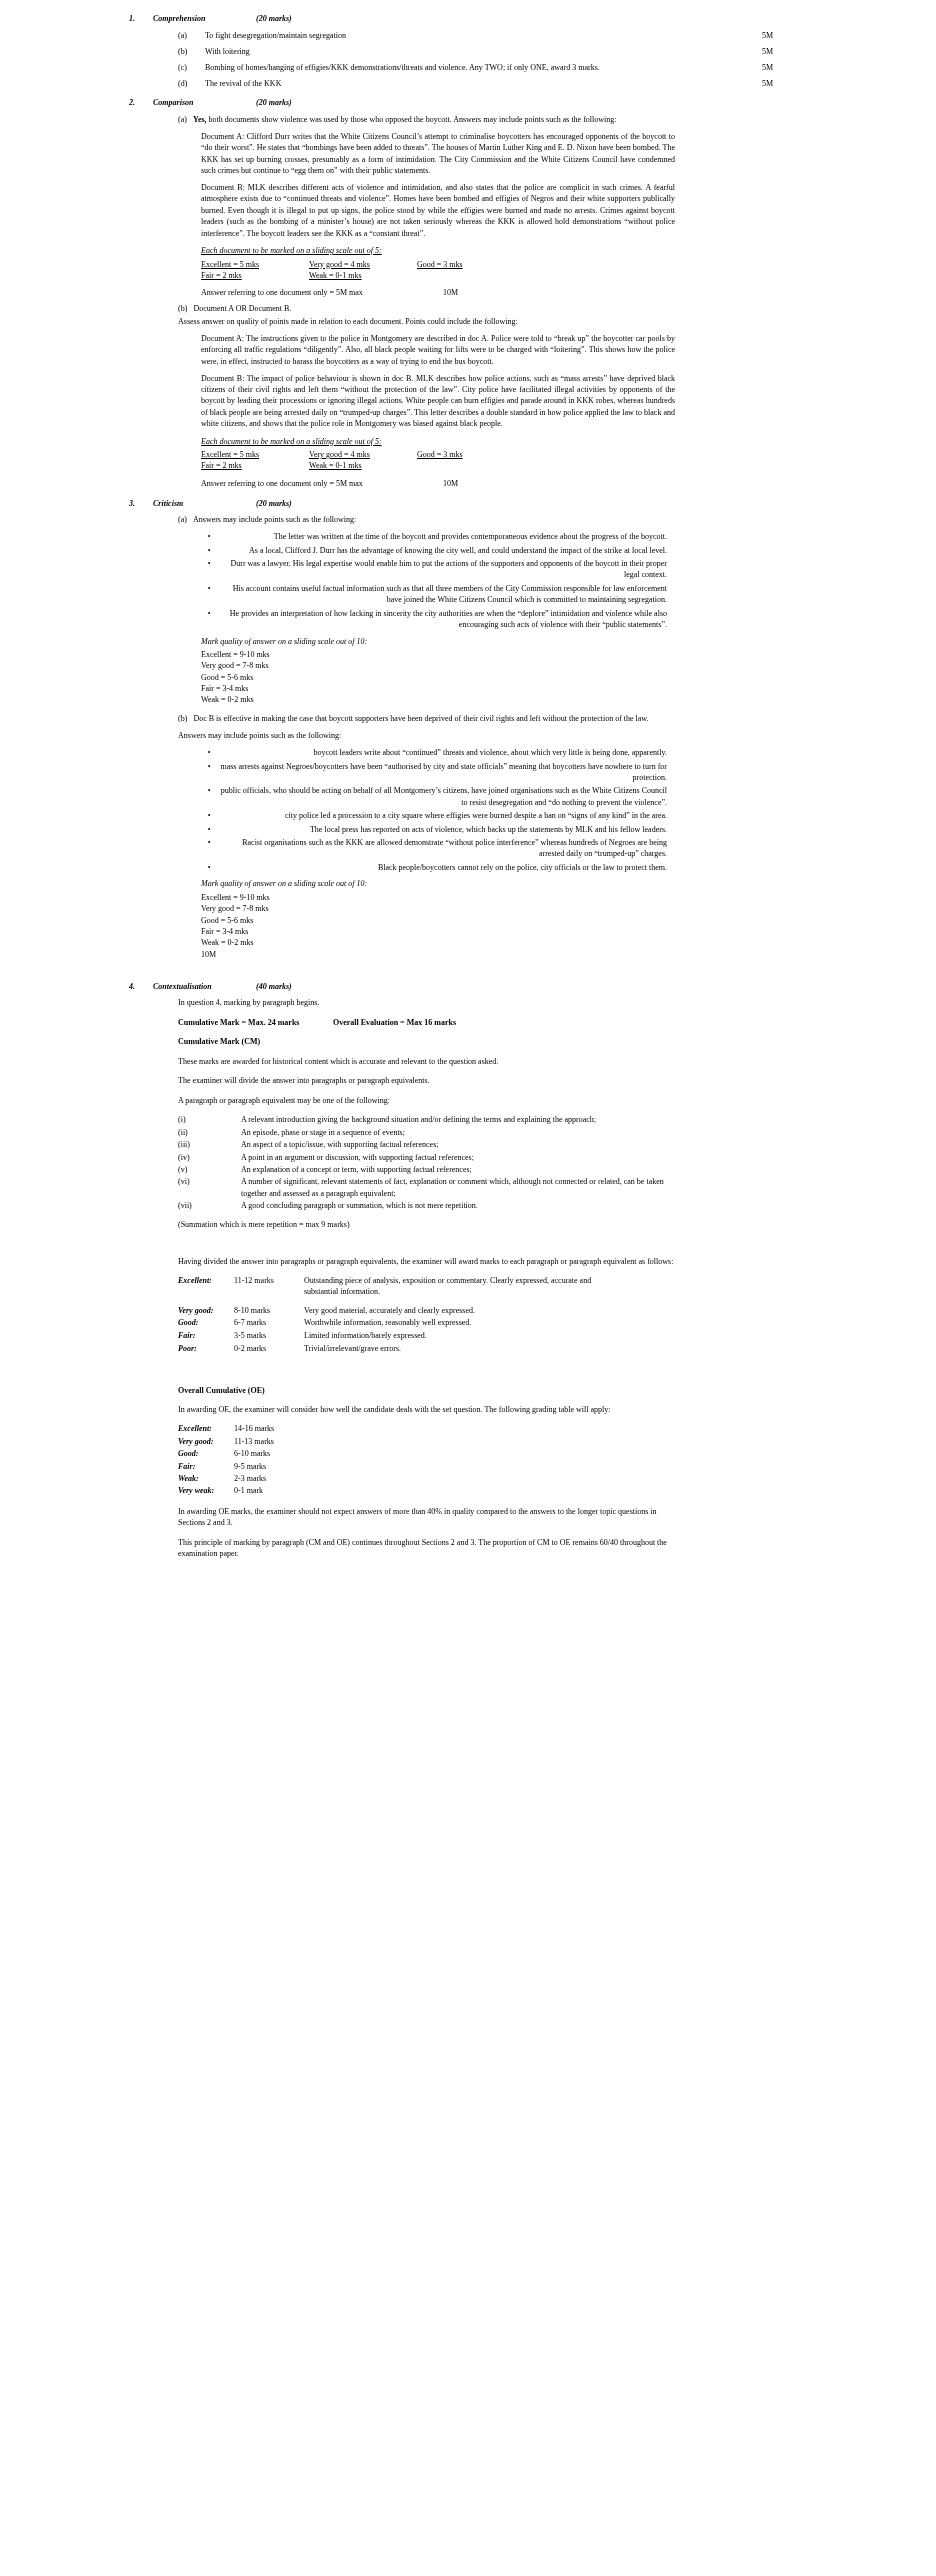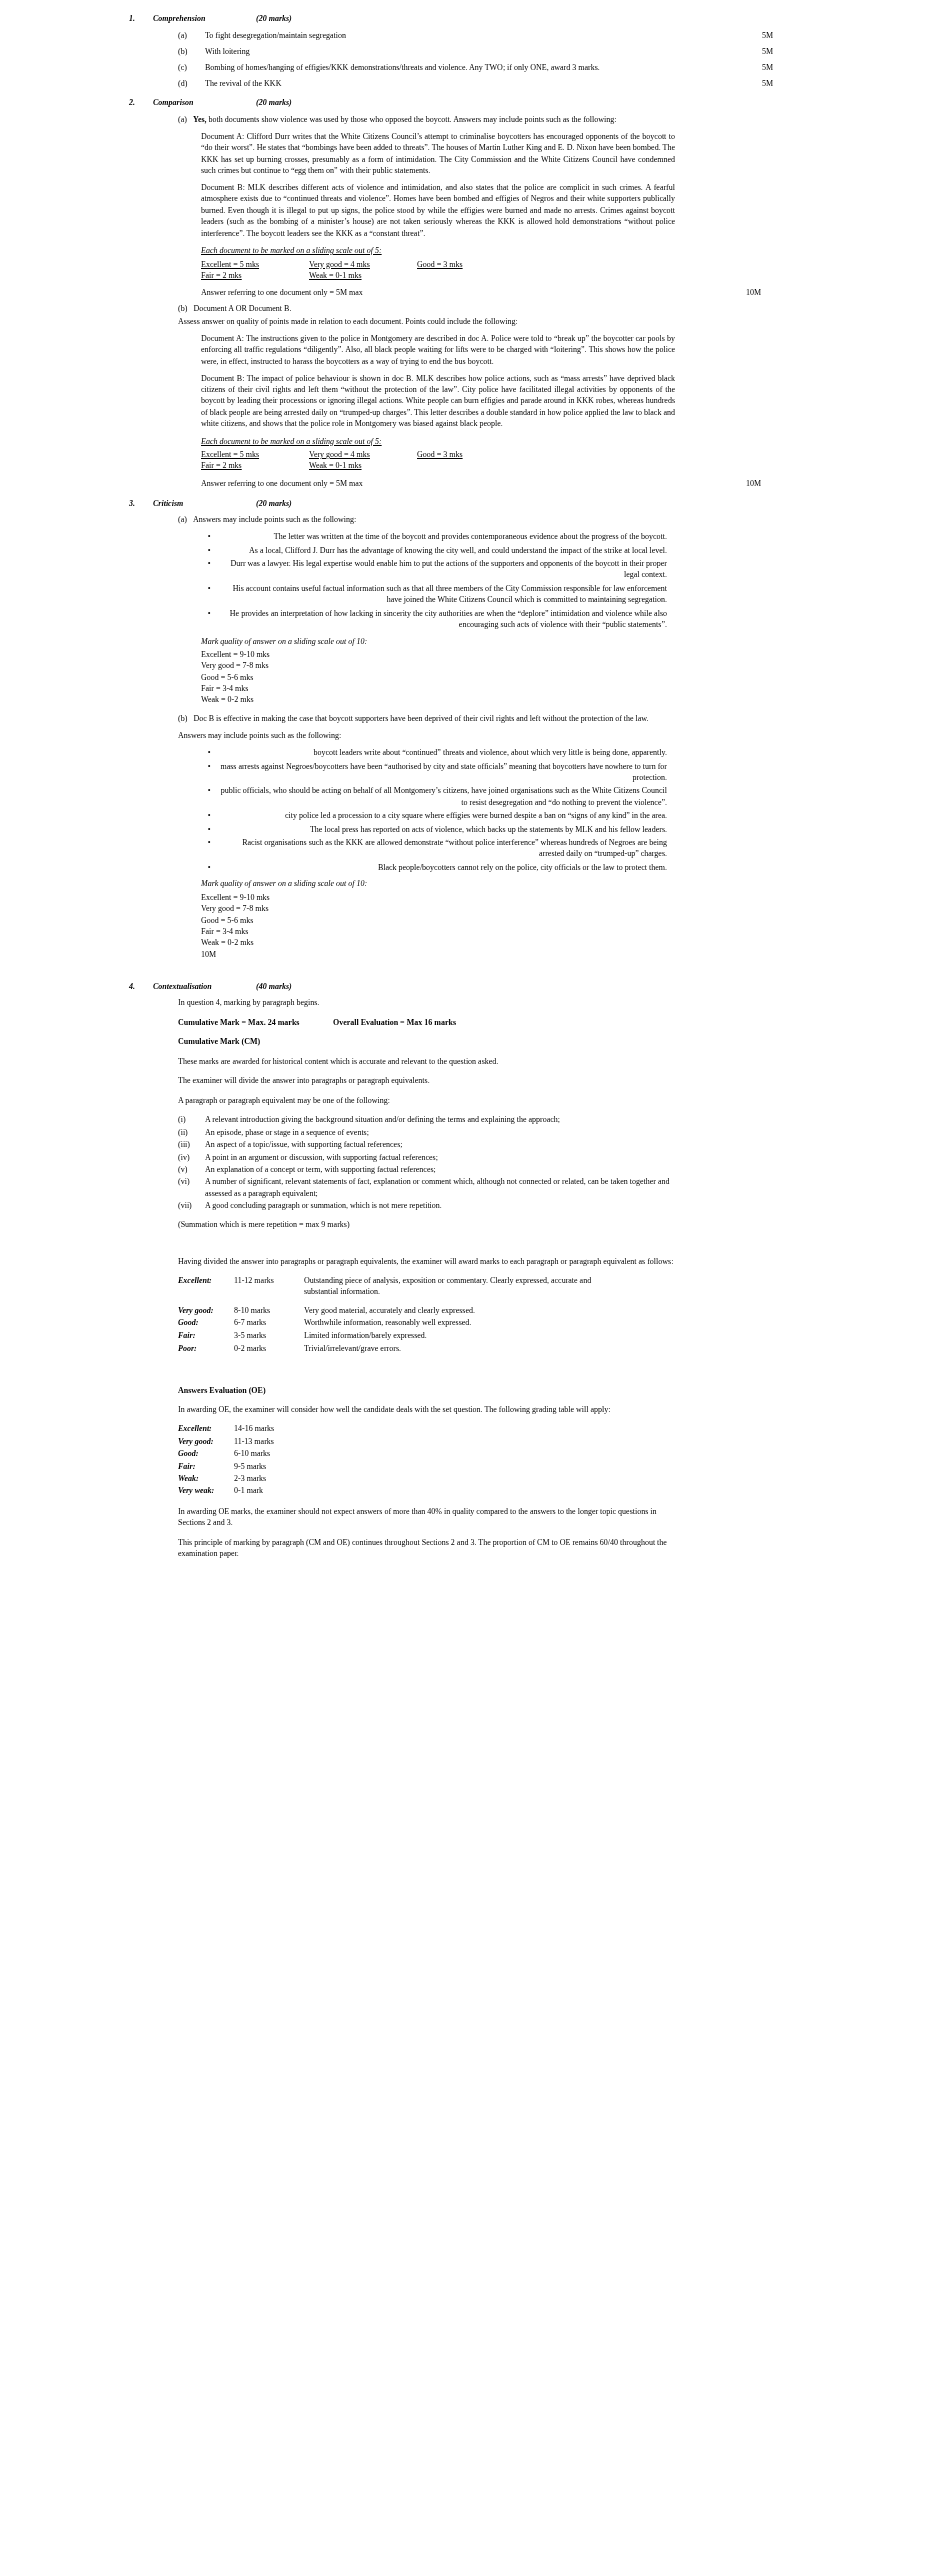--- a/index.html
+++ b/index.html
@@ -88,21 +88,20 @@
     display: flex;
   }
   .gridrow > div {
     width: 108px;
   }
   .answerrow {
     display: flex;
     margin-left: 72px;
     margin-top: 6.2px;
     margin-bottom: 4.1px;
-    justify-content: space-between;
   }
   .answerrow .txt {
     width: 242px;
   }
   .answerrow .mk {
     width: 62px;
   }
   ul.bullets {
     margin: 2.1px 0 5.2px 0;
     padding-left: 0;
@@ -164,20 +163,21 @@
     display: flex;
     margin-bottom: 1px;
   }
   .romanrow .rn {
     width: 27px;
     flex: 0 0 27px;
     text-align: left;
   }
   .romanrow .rt {
     flex: 1 1 auto;
+    margin-left: 36px;
   }
   .gradetable {
     margin-left: 49px;
     margin-top: 7.2px;
     margin-bottom: 9.3px;
   }
   .graderow {
     display: flex;
     align-items: flex-start;
     margin-bottom: 1.5px;
@@ -463,21 +463,21 @@
       </div>
       <div class="graderow">
         <div class="g1">Poor:</div>
         <div class="g2">0-2 marks</div>
         <div class="g3">Trivial/irrelevant/grave errors.</div>
       </div>
     </div>
 
     <div class="spacer-md"></div>
 
-    <div class="heading-bold">Answers Evaluation (OE)</div>
+    <div class="heading-bold">Overall Cumulative (OE)</div>
     <div class="plain">In awarding OE, the examiner will consider how well the candidate deals with the set question. The following grading table will apply:</div>
 
     <div class="oetable">
       <div class="oerow">
         <div class="o1">Excellent:</div>
         <div>14-16 marks</div>
       </div>
       <div class="oerow">
         <div class="o1">Very good:</div>
         <div>11-13 marks</div>

